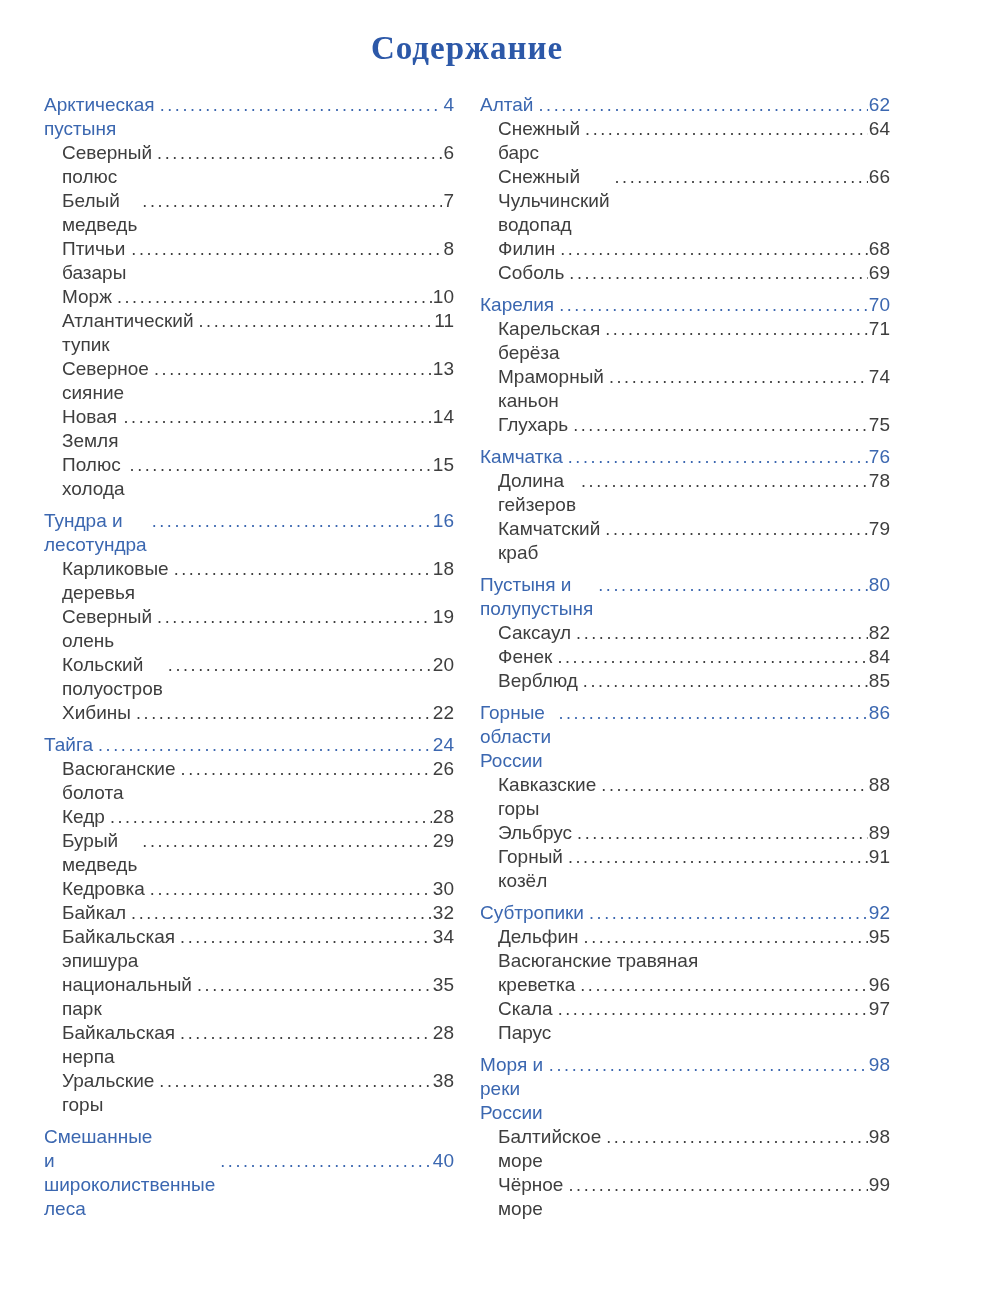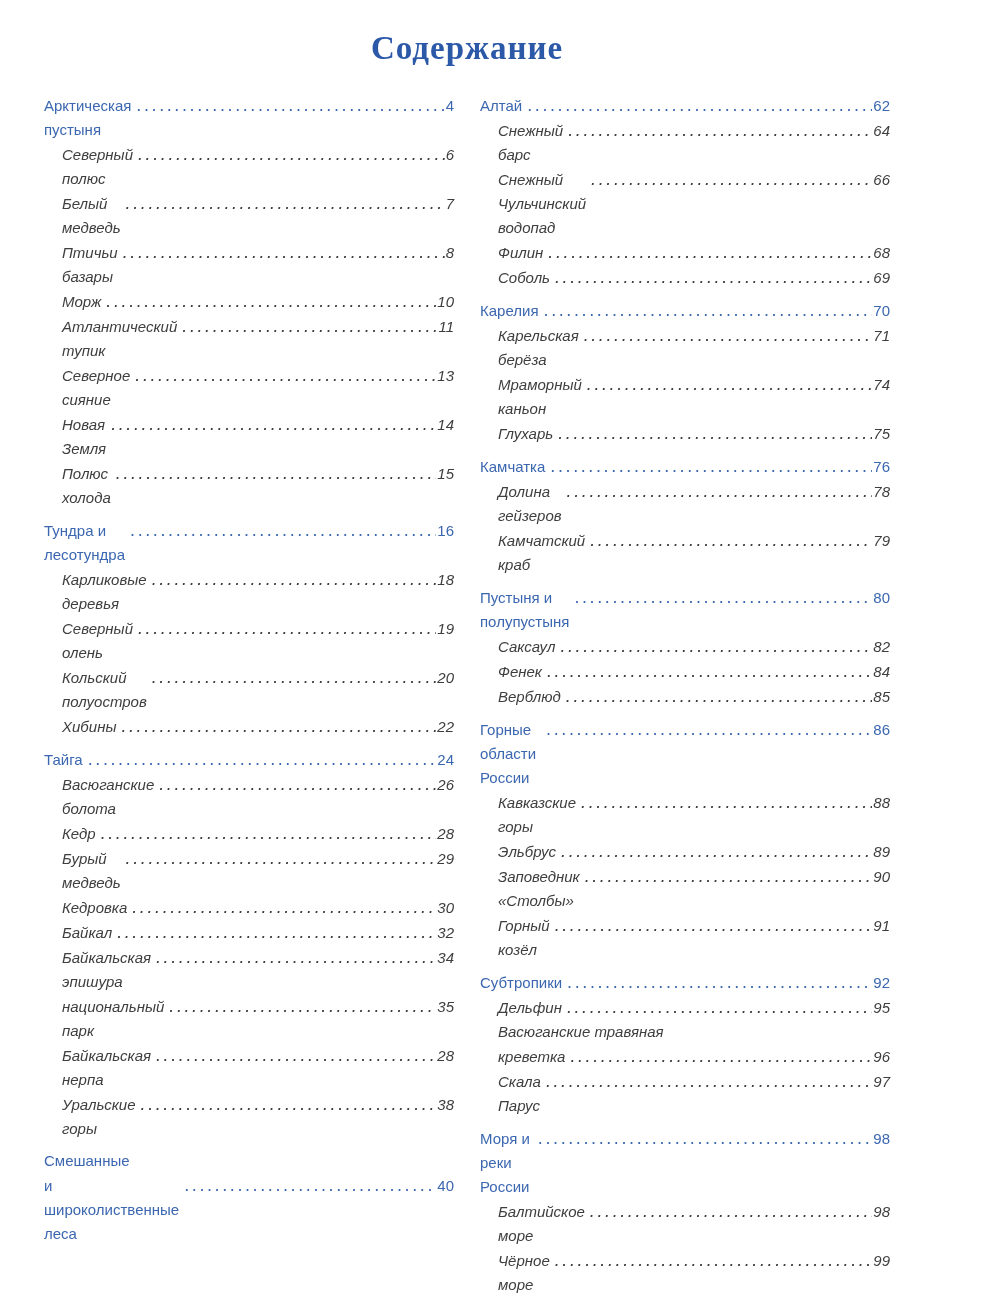--- a/index.html
+++ b/index.html
@@ -34,25 +34,25 @@
     margin-left: 44px;
     width: 846px;
     align-items: flex-start;
   }
   .column { width: 410px; flex: 0 0 410px; }
   .section { margin-top: 8px; }
   .column .section:first-child { margin-top: 0; }
   .entry-line {
     display: flex;
     align-items: baseline;
-    font-size: 15px;
+    font-size: 19px;
     line-height: 24px;
   }
   .section-head { color: var(--accent-blue); }
-  .item { color: var(--text-color); padding-left: 18px; font-style: italic; }
+  .item { color: var(--text-color); padding-left: 18px; }
   .label { white-space: pre-wrap; }
   .leader {
     flex: 1 1 auto;
     min-width: 6px;
     overflow: hidden;
     white-space: nowrap;
     margin: 0 1px 0 5px;
   }
   .leader::before {
     content: "....................................................................................................................";
@@ -393,27 +393,20 @@
           </div>
           <div class="item">
             <div class="entry-line">
               <span class="label">Эльбрус</span>
               <span class="leader"></span>
               <span class="pagenum">89</span>
             </div>
           </div>
           <div class="item">
             <div class="entry-line">
-              <span class="label">Заповедник «Столбы»</span>
-              <span class="leader"></span>
-              <span class="pagenum">90</span>
-            </div>
-          </div>
-          <div class="item">
-            <div class="entry-line">
               <span class="label">Горный козёл</span>
               <span class="leader"></span>
               <span class="pagenum">91</span>
             </div>
           </div>
         </div>
         <div class="section">
           <div class="section-head">
             <div class="entry-line">
               <span class="label">Субтропики</span>

